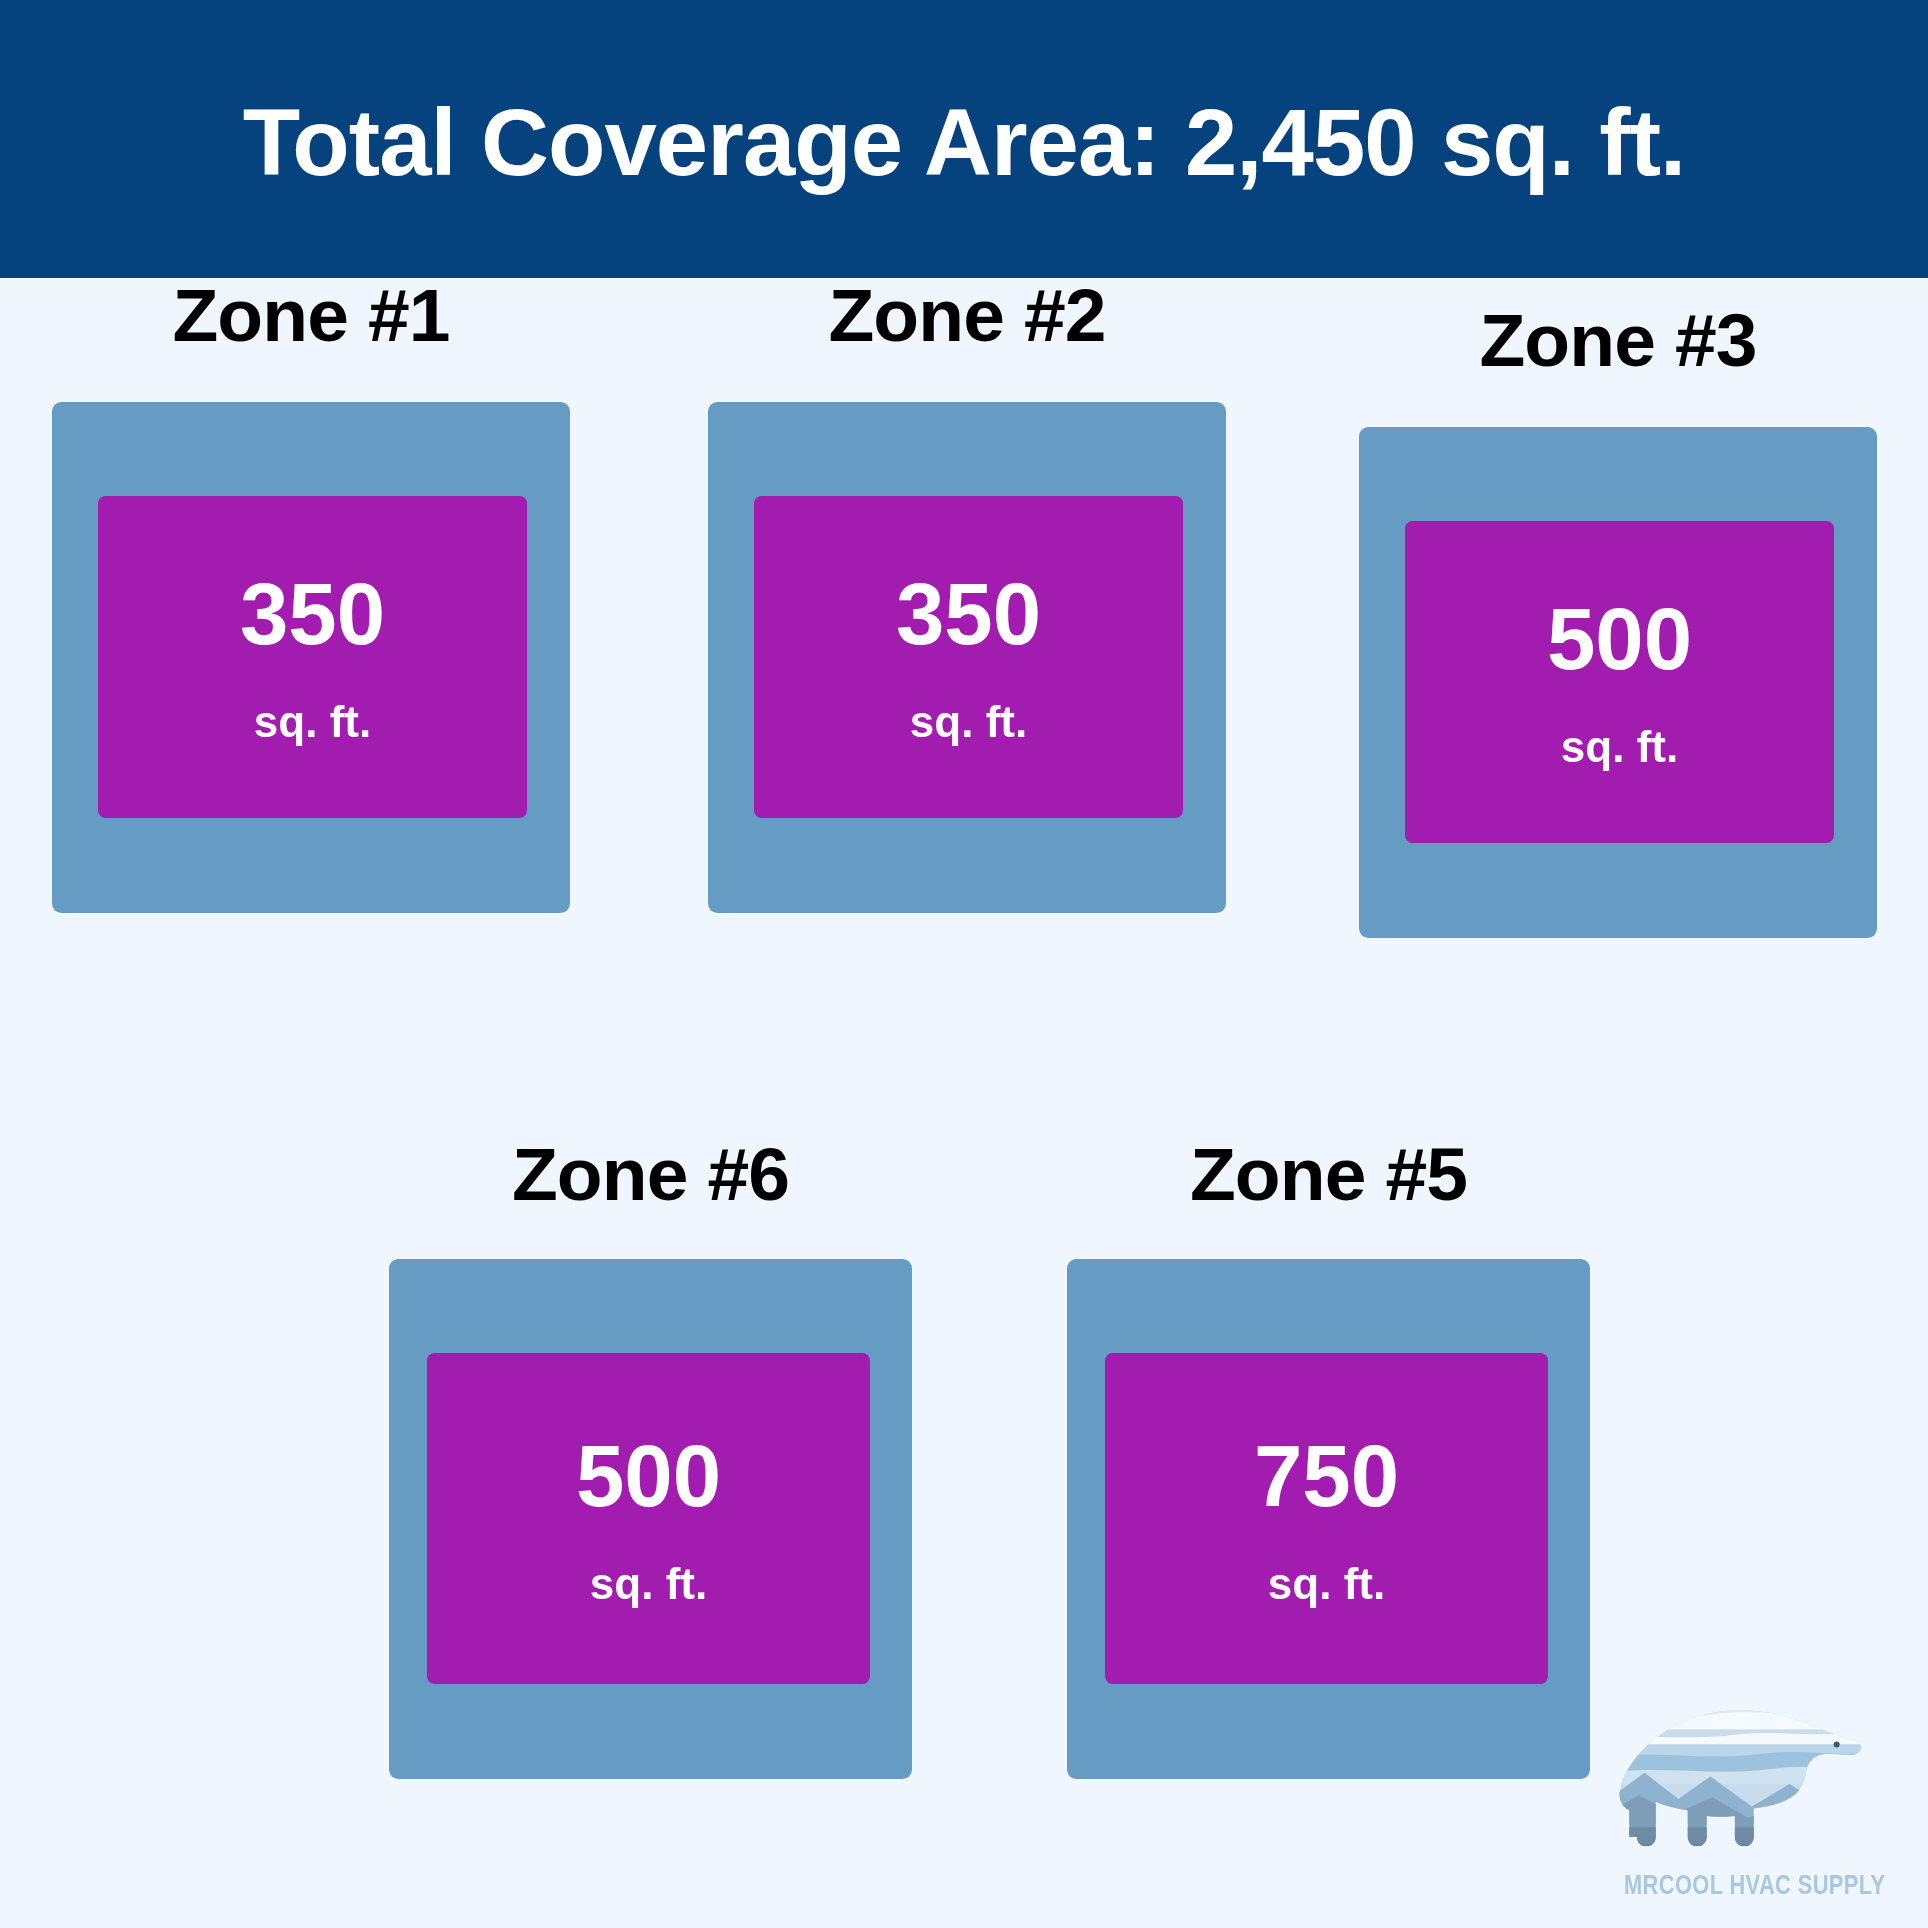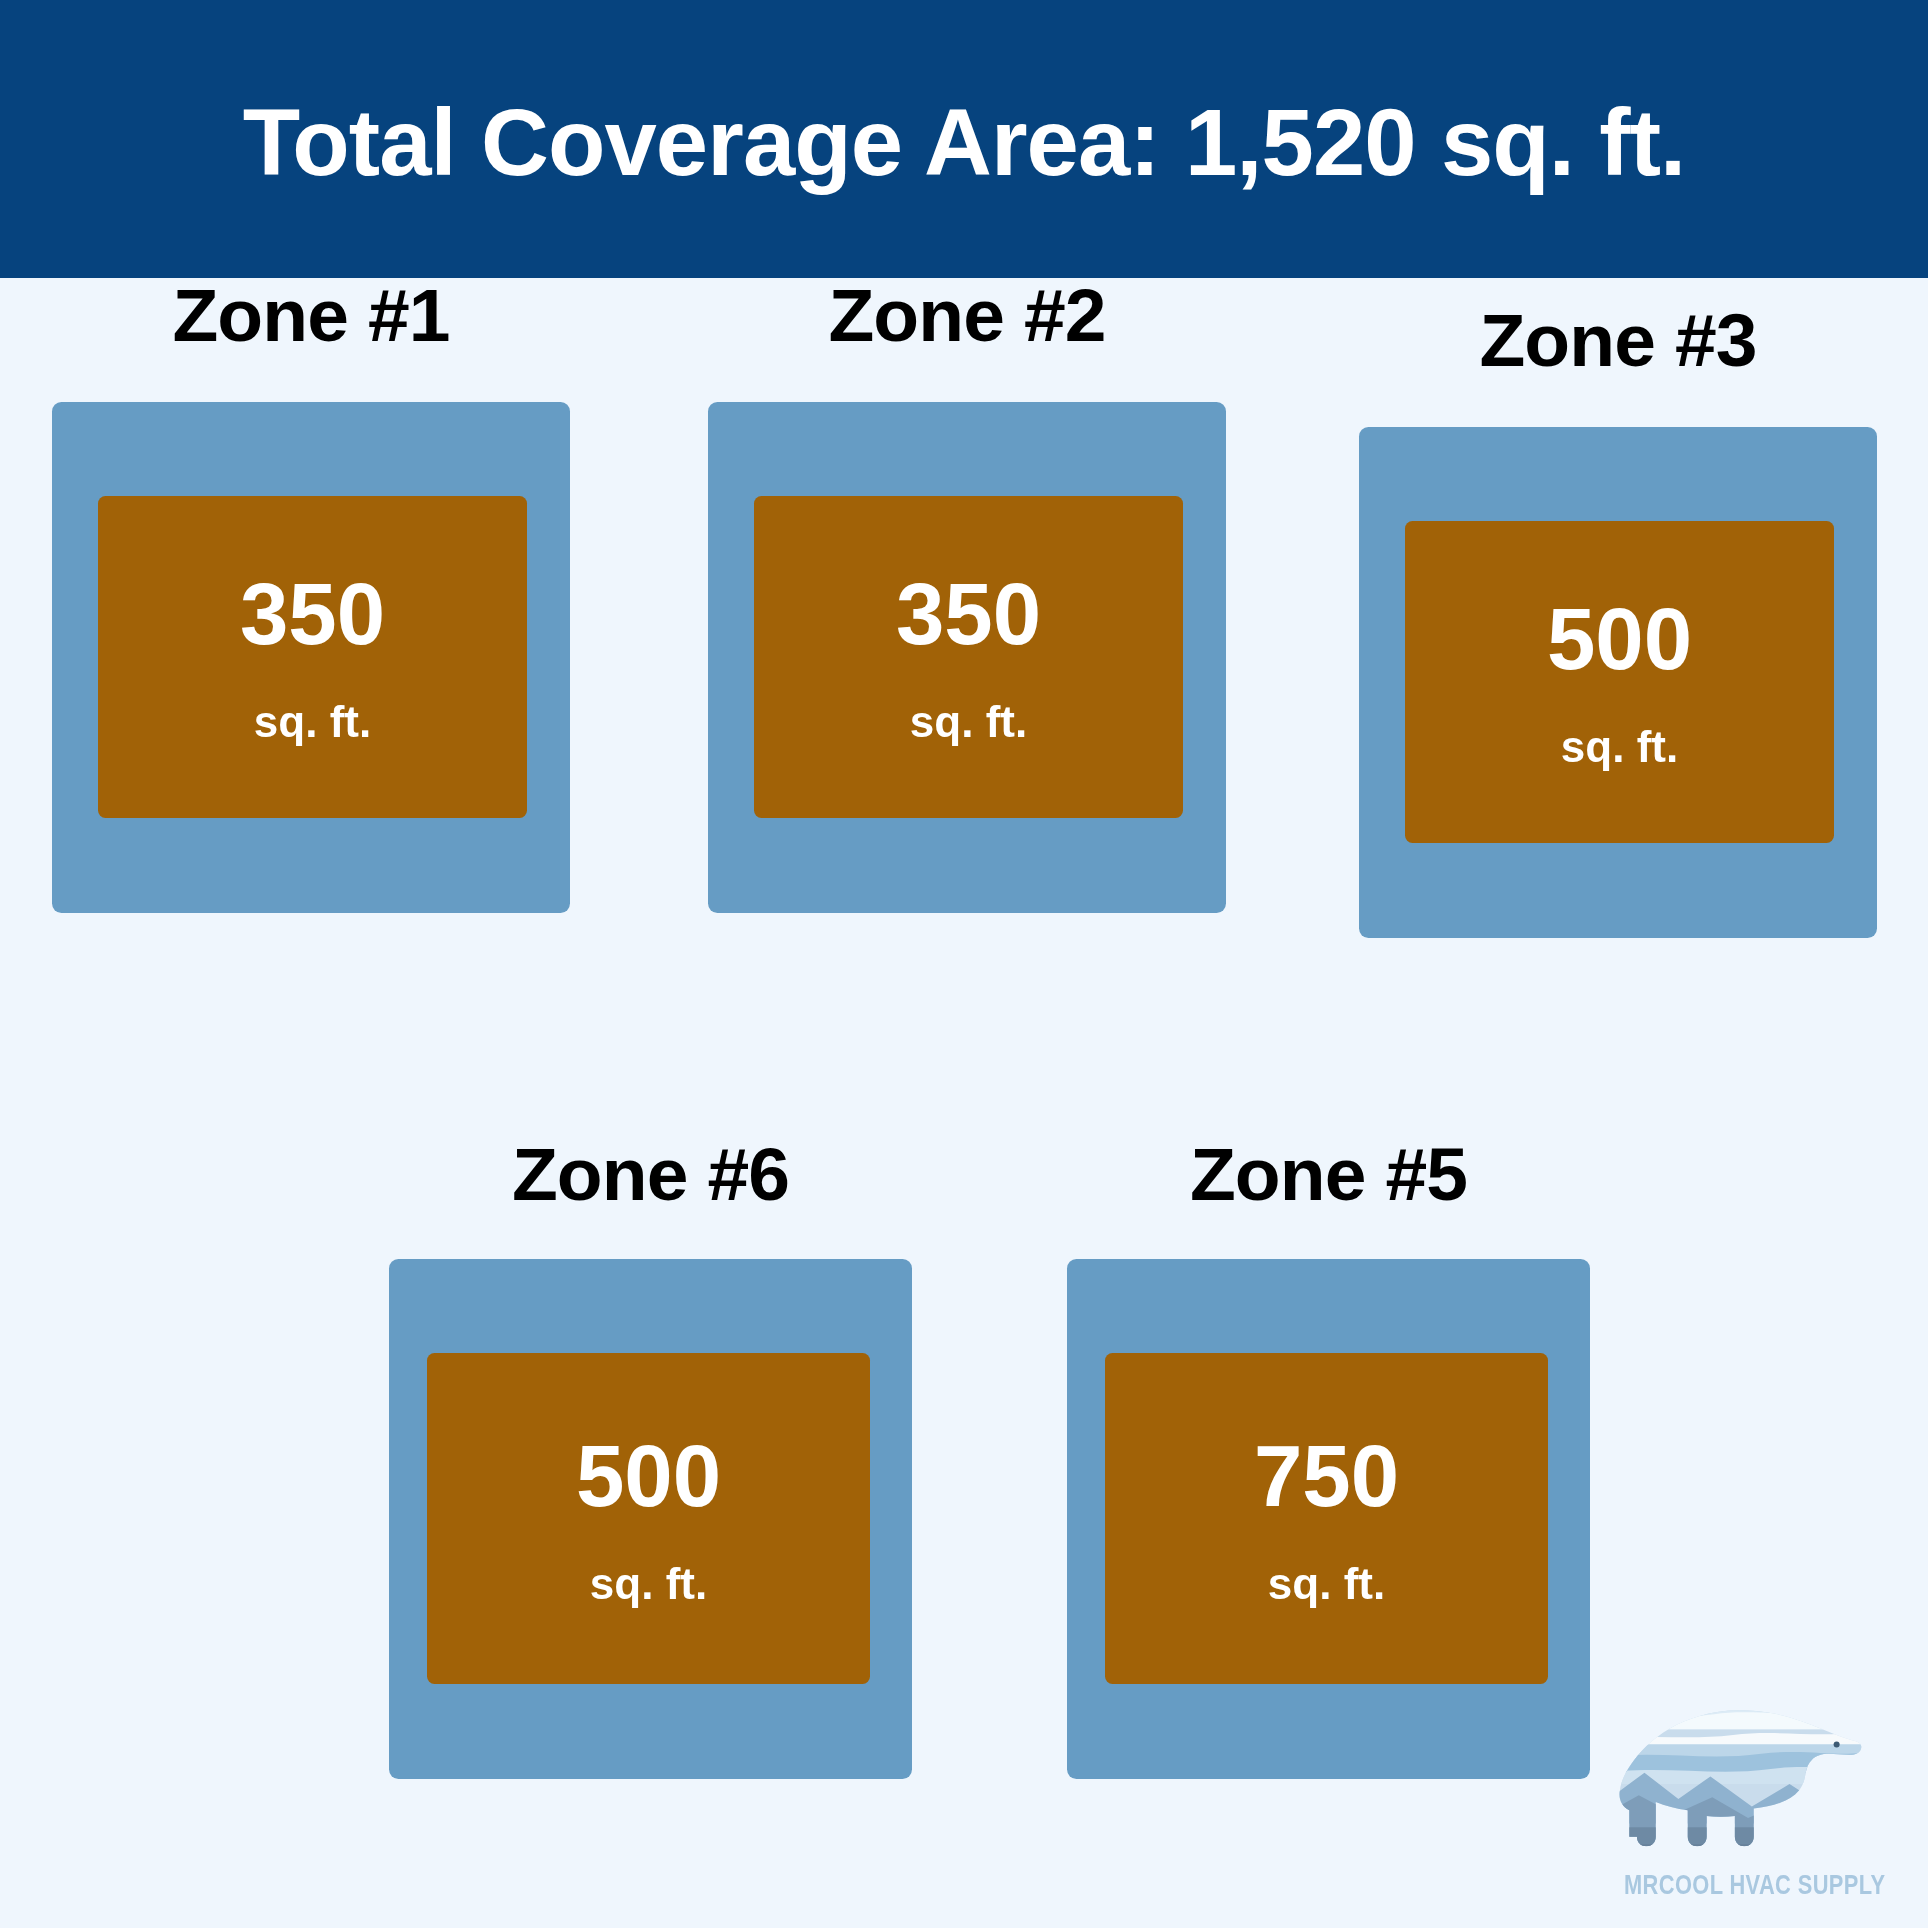--- a/index.html
+++ b/index.html
@@ -65,21 +65,21 @@
   .zone-card {
     background: #669cc4;
     border-radius: 9.4px;
     position: relative;
     box-sizing: border-box;
   }
 
   
   .zone-inner {
     position: absolute;
-    background: #a16207;
+    background: #a21caf;
     border-radius: 7.5px;
     display: flex;
     flex-direction: column;
     align-items: center;
     justify-content: center;
     box-sizing: border-box;
   }
 
   .zone-value {
     color: #ffffff;
@@ -159,21 +159,21 @@
     transform: scaleX(0.78);
     transform-origin: left top;
     white-space: nowrap;
     line-height: 1;
   }
 </style>
 </head>
 <body>
 
 <div id="header-bar">
-  <div id="header-title">Total Coverage Area: 1,520 sq. ft.</div>
+  <div id="header-title">Total Coverage Area: 2,450 sq. ft.</div>
 </div>
 
 <div id="zones-area">
 
   <div class="zone-cell" id="cell-1">
     <div class="zone-label">Zone #1</div>
     <div class="zone-card">
       <div class="zone-inner">
         <div class="zone-value">350</div>
         <div class="zone-unit">sq. ft.</div>

